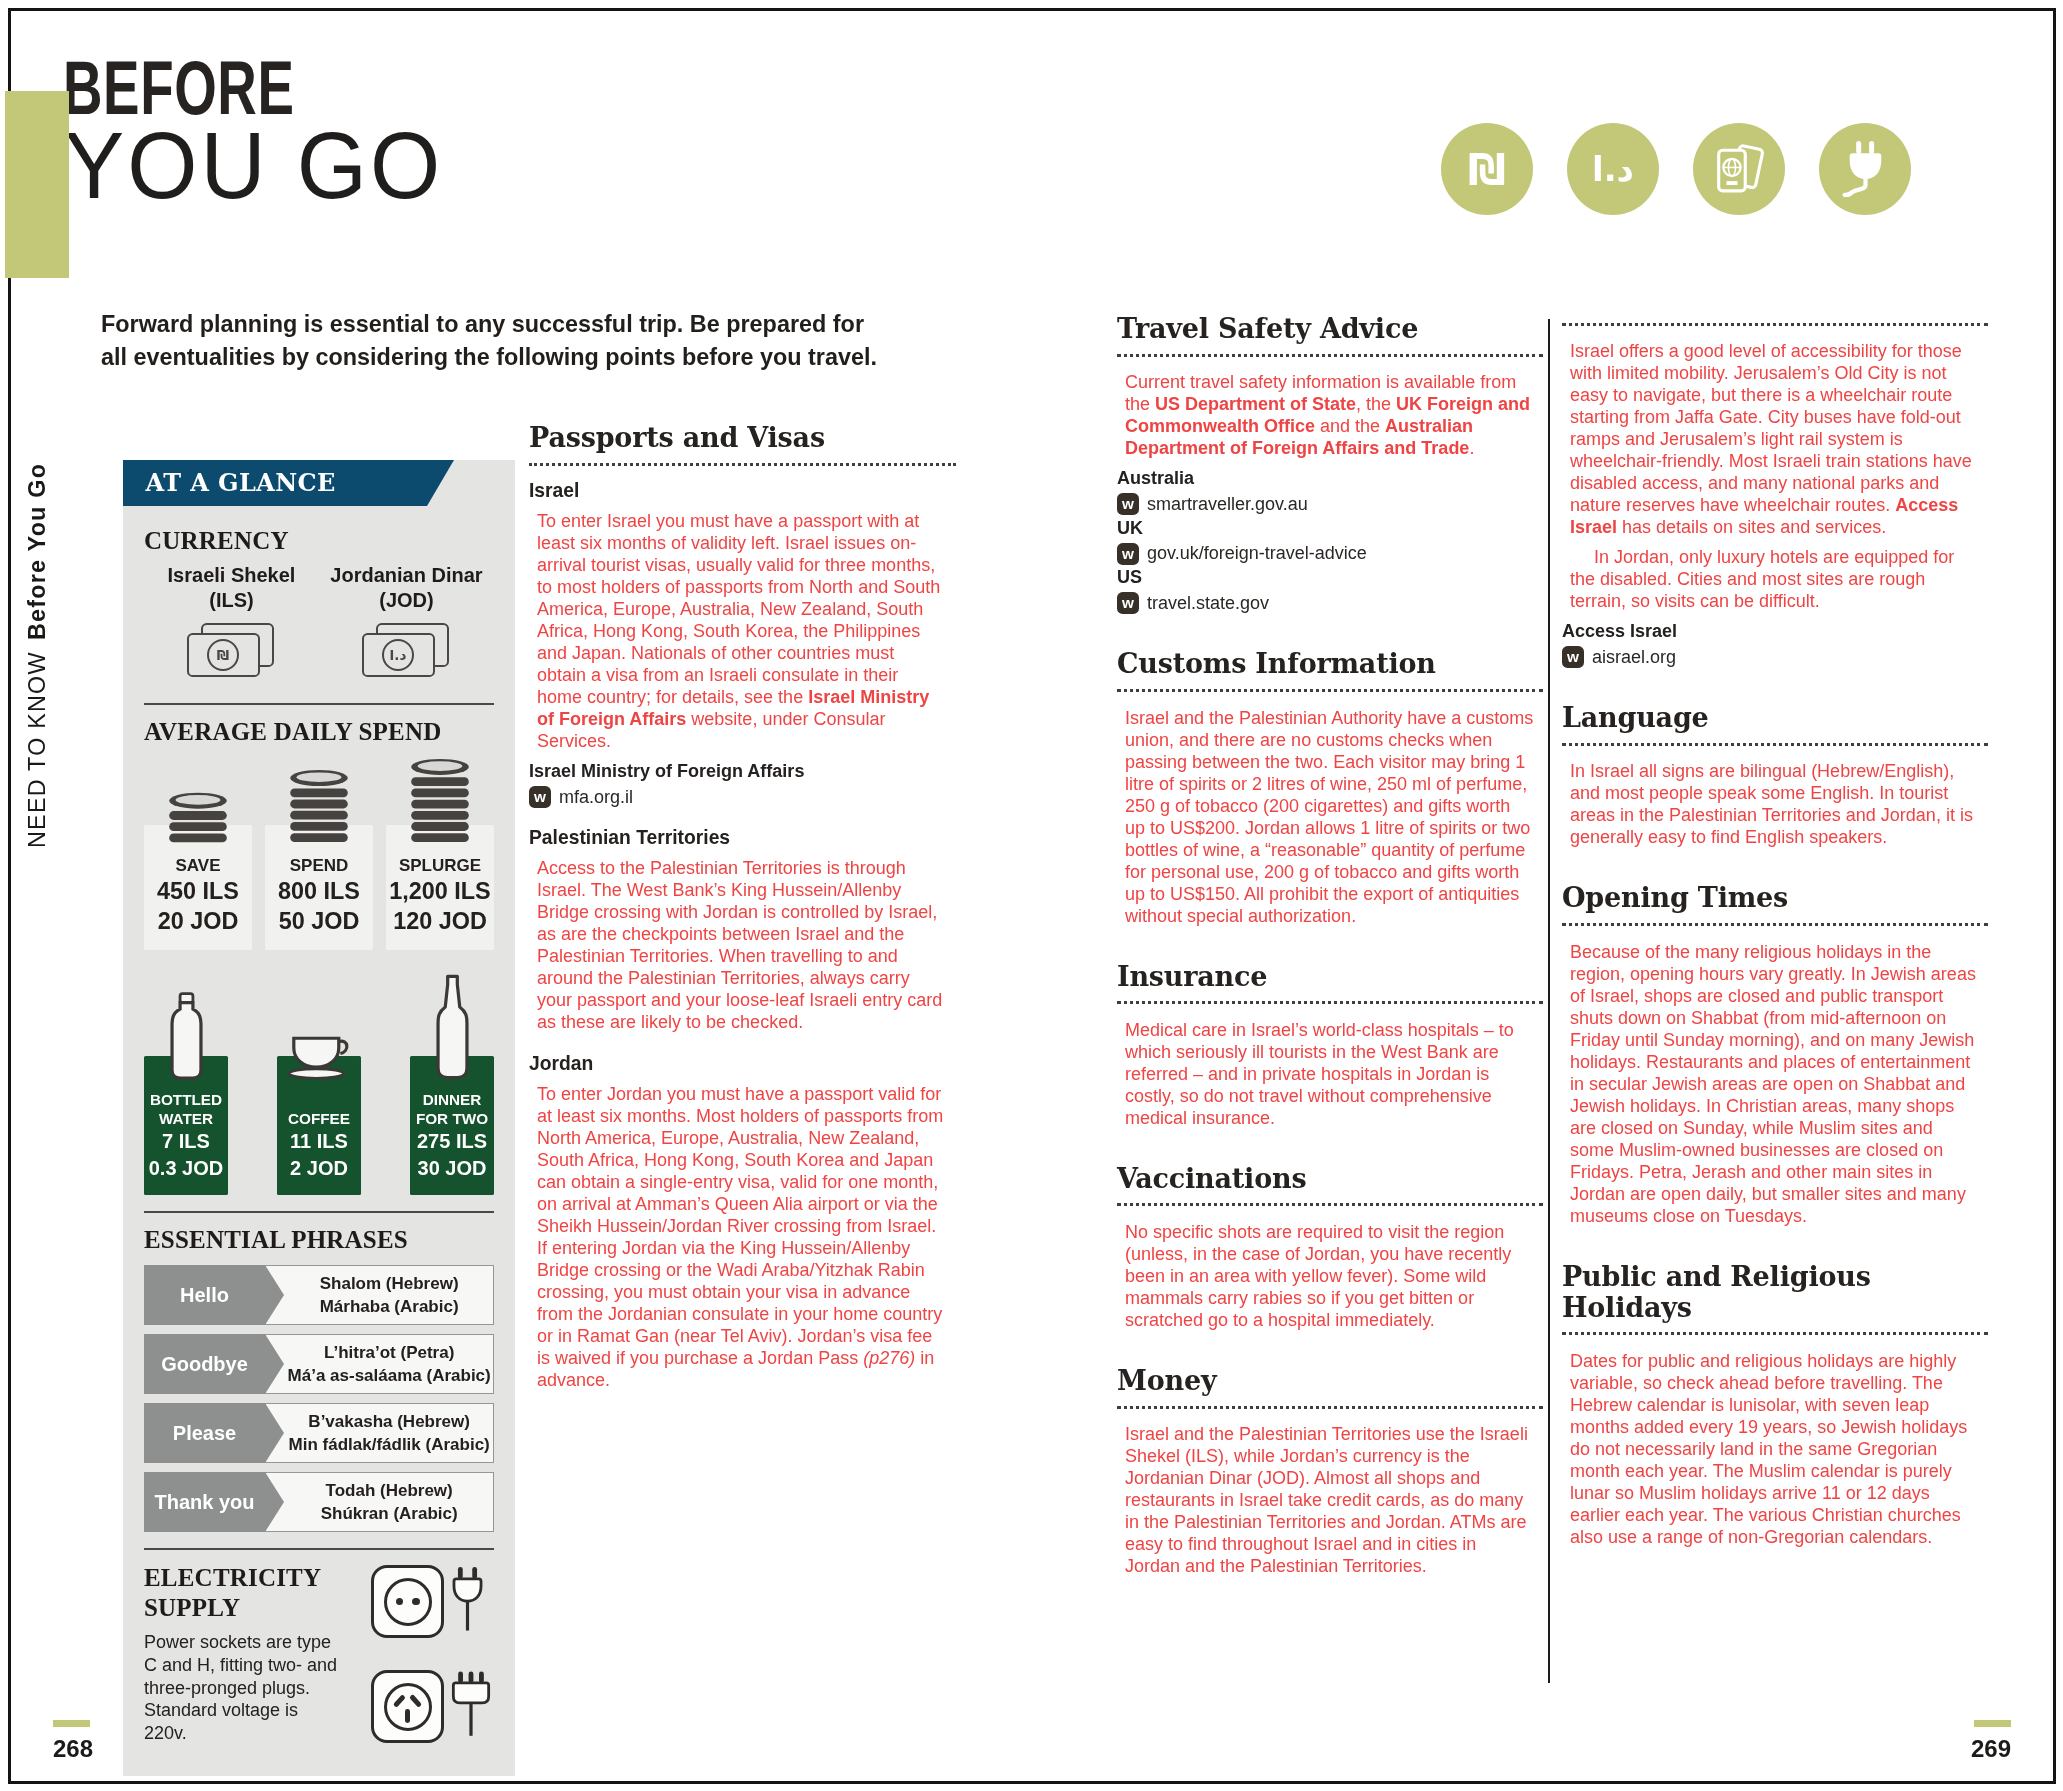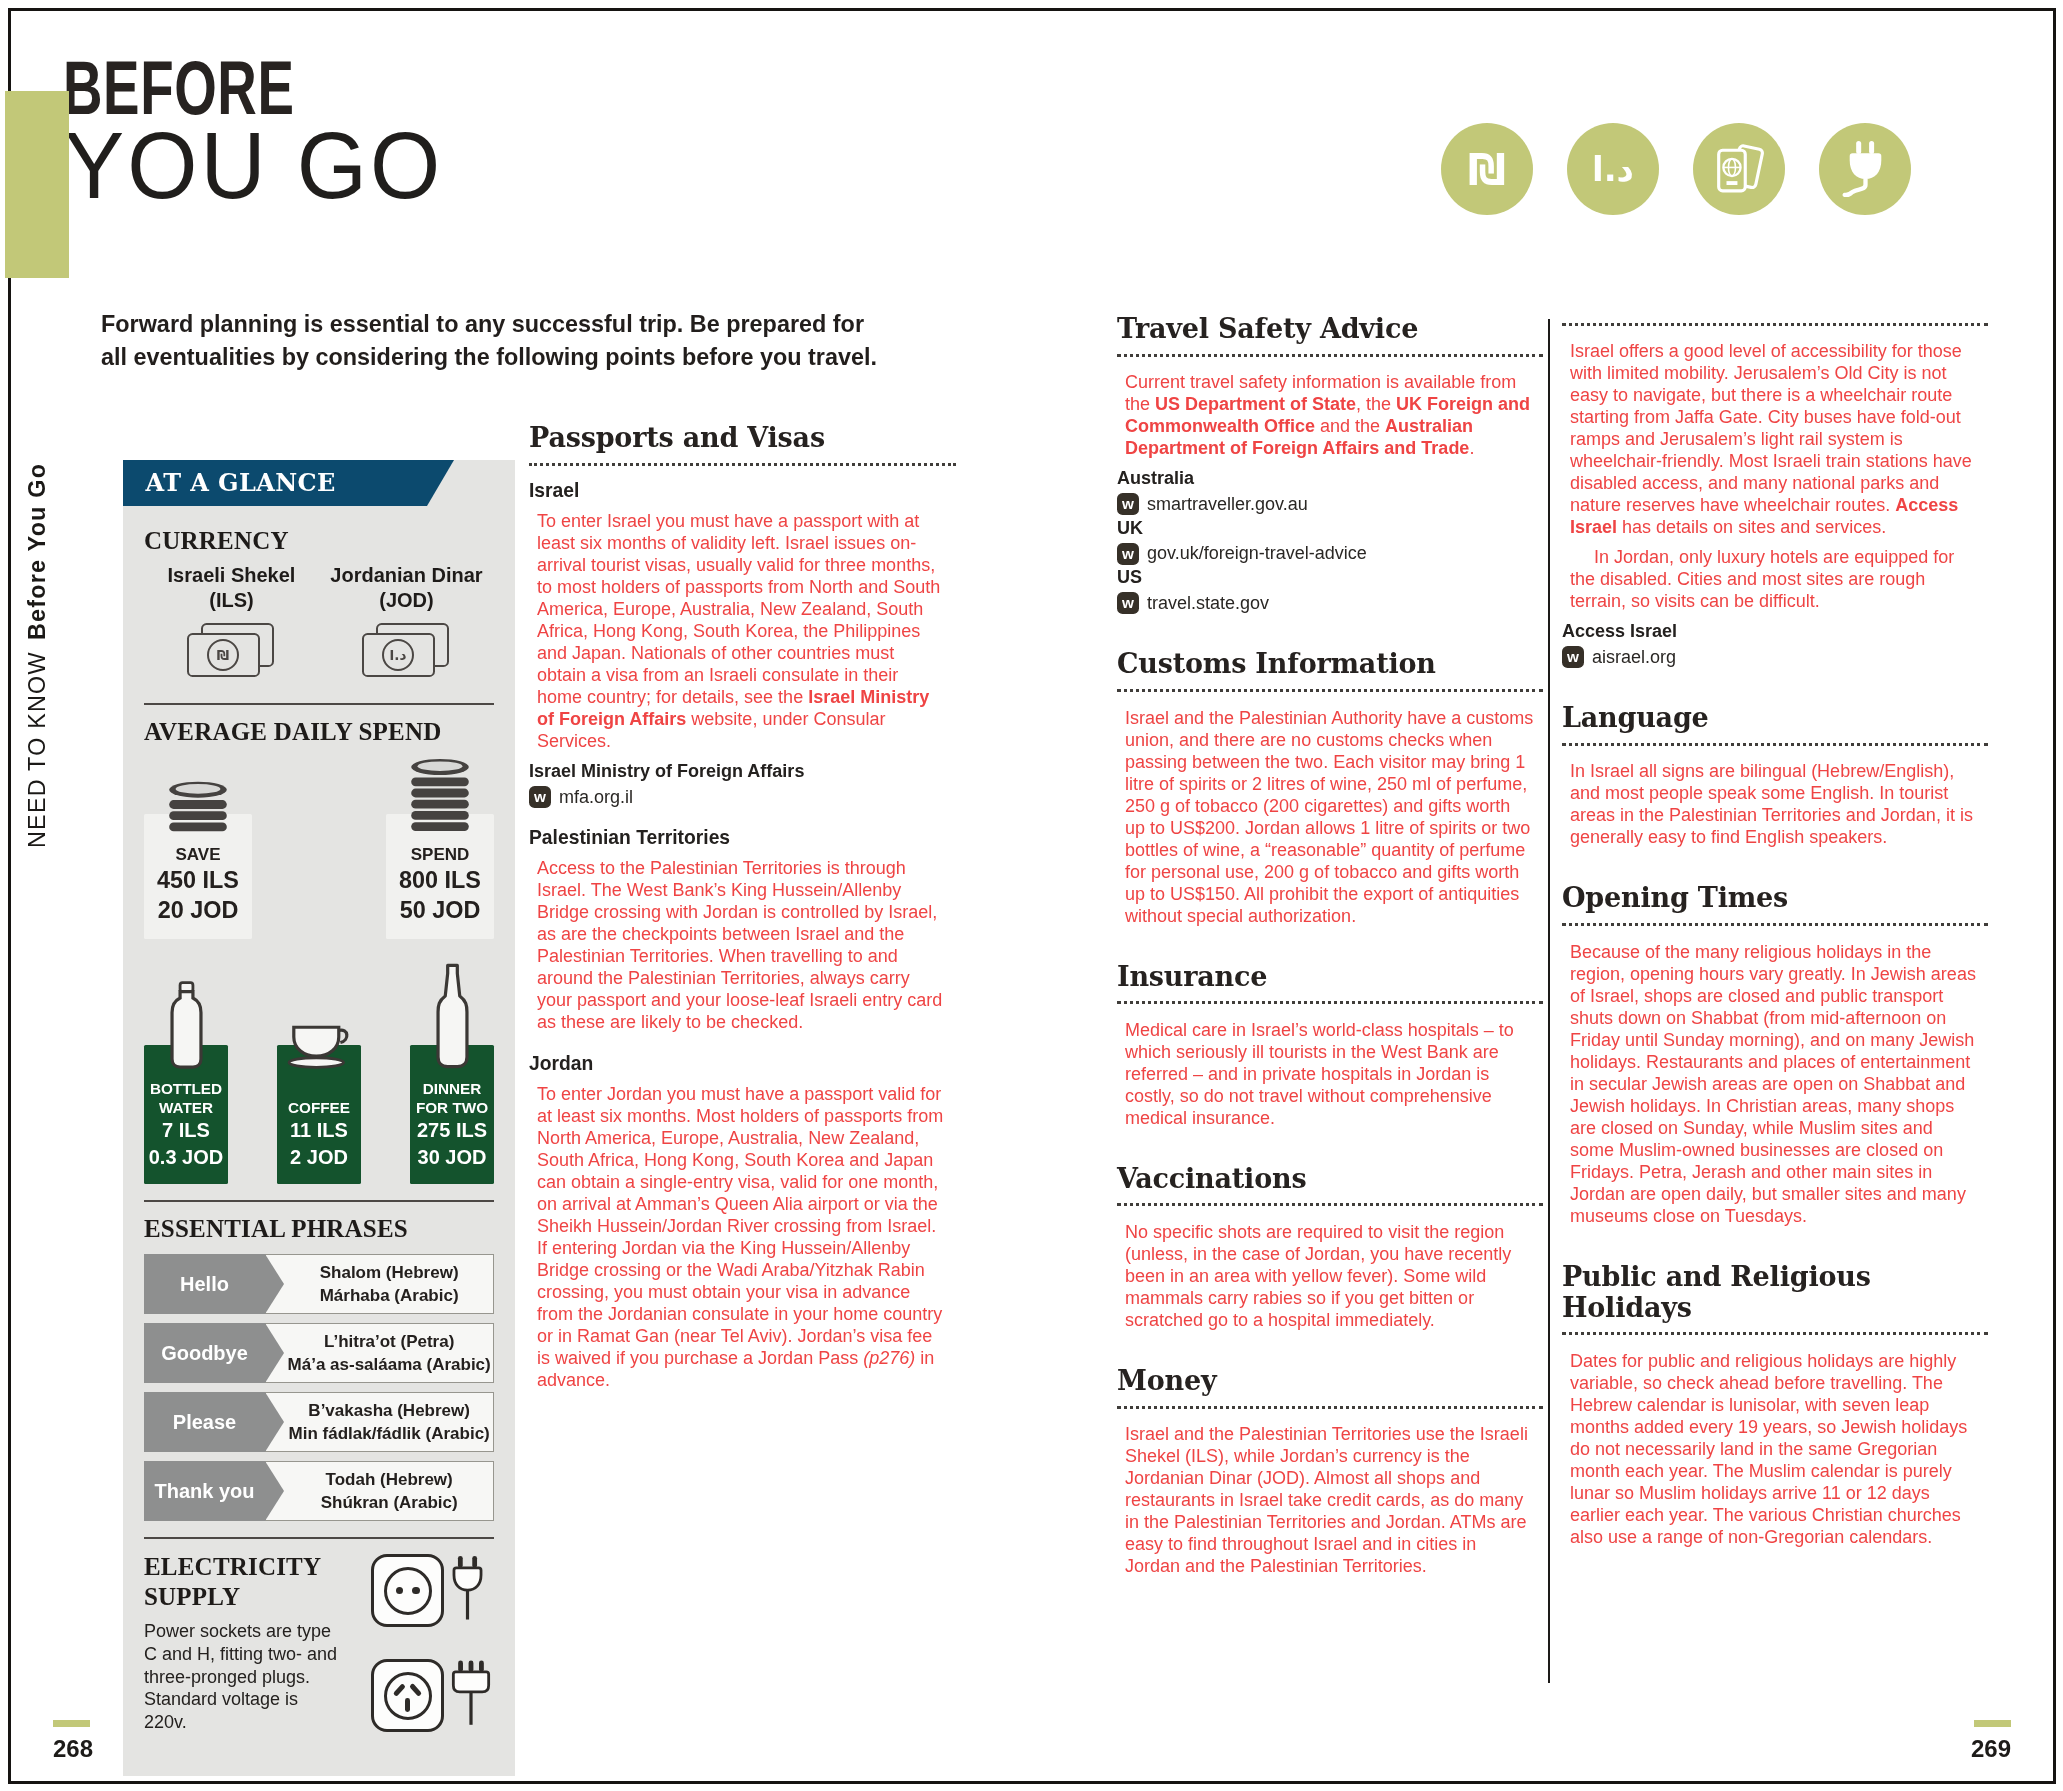--- a/index.html
+++ b/index.html
@@ -219,20 +219,37 @@
             <rect x="4" y="53" width="72" height="11" rx="5.5" fill="#454240"></rect>
             <rect x="4" y="39" width="72" height="11" rx="5.5" fill="#454240"></rect>
             <rect x="4" y="25" width="72" height="11" rx="5.5" fill="#454240"></rect>
             <ellipse cx="40" cy="12" rx="36" ry="10" fill="#454240"></ellipse>
             <ellipse cx="40" cy="11" rx="28" ry="6" fill="#d8d8d6"></ellipse>
           </svg>
           <div class="tier-card">
             <div class="tier-label">SPEND</div>
             <div class="tier-val">800 ILS</div>
             <div class="tier-val">50 JOD</div>
+          </div>
+        </div>
+        <div class="tier">
+          <svg class="coins" width="64" height="87" viewBox="0 0 80 108">
+            <rect x="4" y="95" width="72" height="11" rx="5.5" fill="#454240"></rect>
+            <rect x="4" y="81" width="72" height="11" rx="5.5" fill="#454240"></rect>
+            <rect x="4" y="67" width="72" height="11" rx="5.5" fill="#454240"></rect>
+            <rect x="4" y="53" width="72" height="11" rx="5.5" fill="#454240"></rect>
+            <rect x="4" y="39" width="72" height="11" rx="5.5" fill="#454240"></rect>
+            <rect x="4" y="25" width="72" height="11" rx="5.5" fill="#454240"></rect>
+            <ellipse cx="40" cy="12" rx="36" ry="10" fill="#454240"></ellipse>
+            <ellipse cx="40" cy="11" rx="28" ry="6" fill="#d8d8d6"></ellipse>
+          </svg>
+          <div class="tier-card">
+            <div class="tier-label">SPLURGE</div>
+            <div class="tier-val">1,200 ILS</div>
+            <div class="tier-val">120 JOD</div>
           </div>
         </div>
       </div>
 
       <div class="items">
         <div class="item">
           <svg class="item-icon" width="45" height="89" viewBox="0 0 56 110">
             <rect x="20" y="3" width="16" height="11" rx="3" fill="#f6f6f4" stroke="#3b3835" stroke-width="3.5"></rect>
             <path d="M20,14 h16 v8 c8,4 10,10 10,18 v58 c0,6 -4,10 -10,10 h-16 c-6,0 -10,-4 -10,-10 v-58 c0,-8 2,-14 10,-18 z" fill="#f6f6f4" stroke="#3b3835" stroke-width="4"></path>
           </svg>

